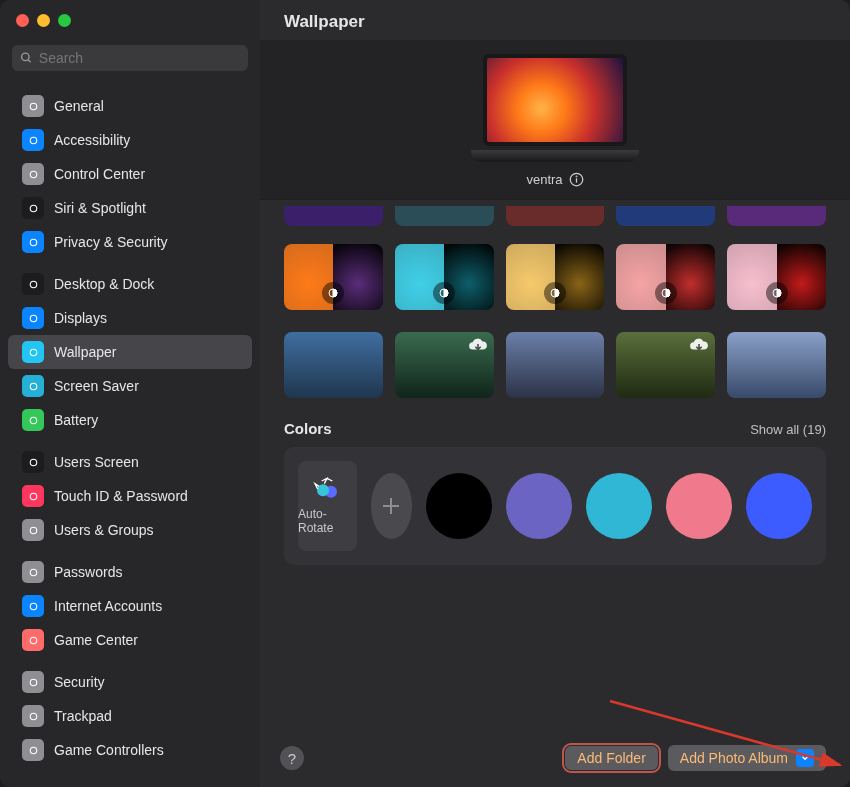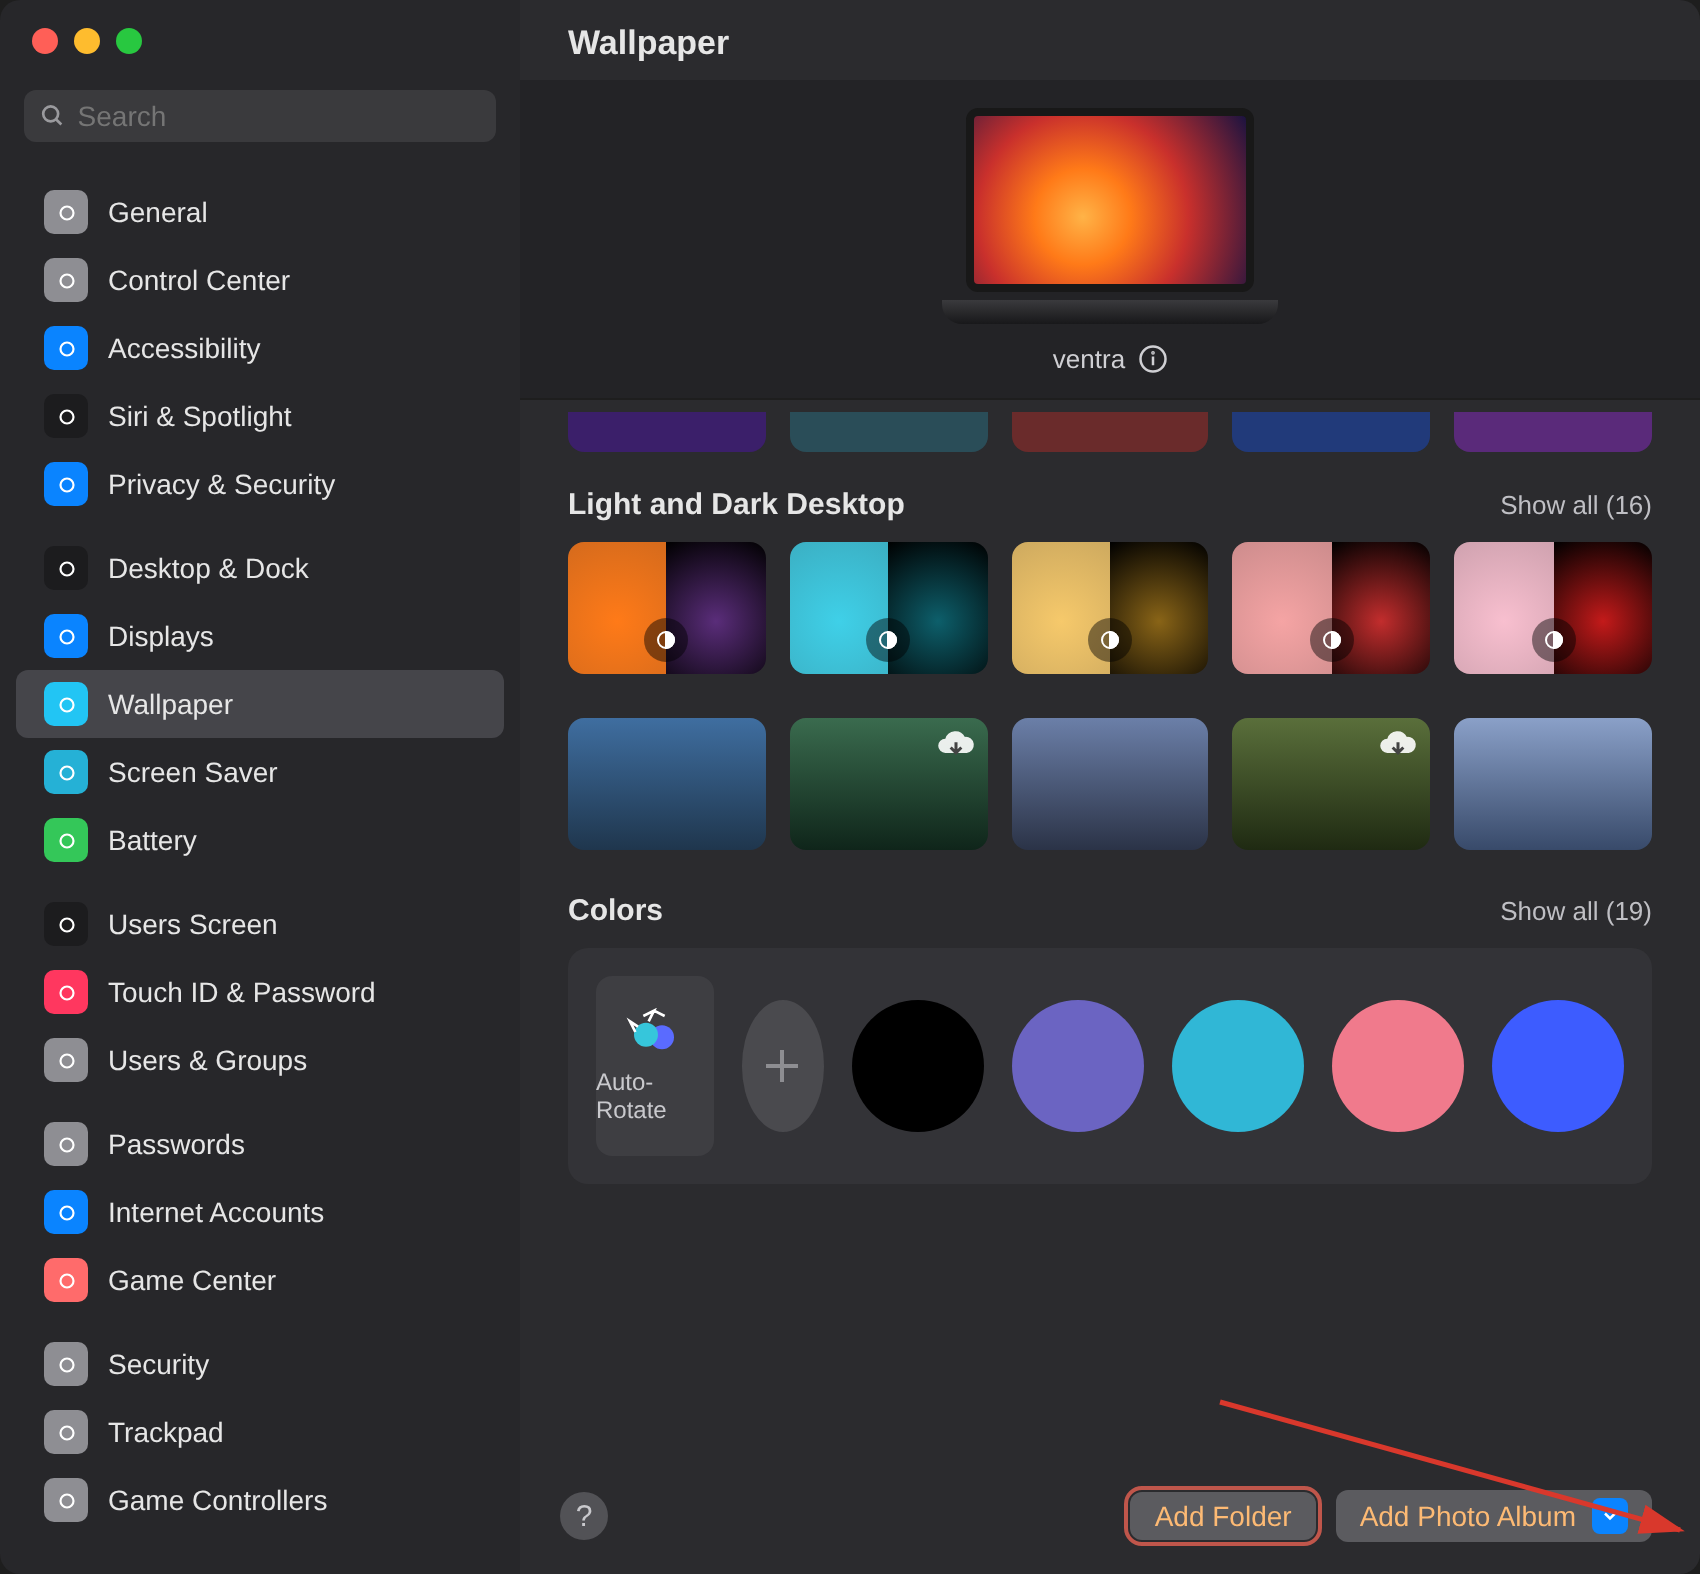--- a/index.html
+++ b/index.html
@@ -148,34 +148,34 @@
         <div class="side-group">
           <div class="side-item">
             <div class="side-icon" style="background: rgb(142, 142, 147);">
               <svg viewBox="0 0 24 24" fill="none" stroke="#fff" stroke-width="2">
                 <circle cx="12" cy="12" r="6"></circle>
               </svg>
             </div>
             <span>General</span>
           </div>
           <div class="side-item">
+            <div class="side-icon" style="background: rgb(10, 132, 255);">
+              <svg viewBox="0 0 24 24" fill="none" stroke="#fff" stroke-width="2">
+                <circle cx="12" cy="12" r="6"></circle>
+              </svg>
+            </div>
+            <span>Accessibility</span>
+          </div>
+          <div class="side-item">
             <div class="side-icon" style="background: rgb(142, 142, 147);">
               <svg viewBox="0 0 24 24" fill="none" stroke="#fff" stroke-width="2">
                 <circle cx="12" cy="12" r="6"></circle>
               </svg>
             </div>
             <span>Control Center</span>
-          </div>
-          <div class="side-item">
-            <div class="side-icon" style="background: rgb(10, 132, 255);">
-              <svg viewBox="0 0 24 24" fill="none" stroke="#fff" stroke-width="2">
-                <circle cx="12" cy="12" r="6"></circle>
-              </svg>
-            </div>
-            <span>Accessibility</span>
           </div>
           <div class="side-item">
             <div class="side-icon" style="background: rgb(28, 28, 30);">
               <svg viewBox="0 0 24 24" fill="none" stroke="#fff" stroke-width="2">
                 <circle cx="12" cy="12" r="6"></circle>
               </svg>
             </div>
             <span>Siri &amp; Spotlight</span>
           </div>
           <div class="side-item">
@@ -329,24 +329,20 @@
 
     <div class="content">
       <div class="thumb-row-peek" id="peek-row">
           <div class="peek" style="background: rgb(59, 31, 106);"></div>
           <div class="peek" style="background: rgb(42, 77, 88);"></div>
           <div class="peek" style="background: rgb(106, 43, 43);"></div>
           <div class="peek" style="background: rgb(33, 58, 122);"></div>
           <div class="peek" style="background: rgb(90, 42, 122);"></div>
         </div>
 
-      <div class="section-head">
-        <h3>Light and Dark Desktop</h3>
-        <span class="show-all">Show all (16)</span>
-      </div>
       <div class="thumb-row" id="ld-row">
           <div class="thumb ld-thumb">
             <div class="ld-half" style="background: radial-gradient(circle at 50% 60%, rgb(255, 122, 24), rgba(255, 122, 24, 0.8));"></div>
             <div class="ld-half" style="background: radial-gradient(circle at 50% 60%, rgb(90, 45, 122), rgb(0, 0, 0));"></div>
             <div class="ld-badge">
               <svg viewBox="0 0 24 24">
                 <circle cx="12" cy="12" r="8"></circle>
                 <path d="M12 4 A8 8 0 0 1 12 20 Z" fill="#fff"></path>
               </svg>
             </div>

